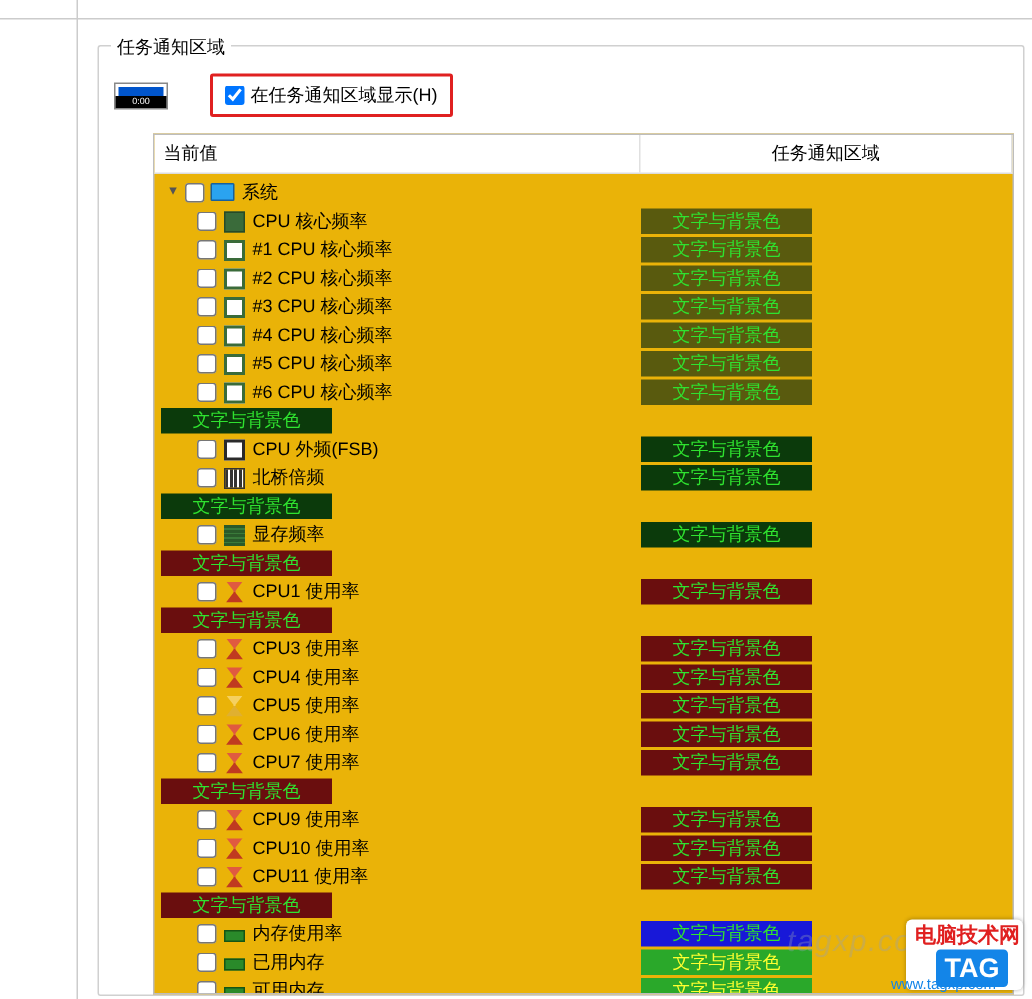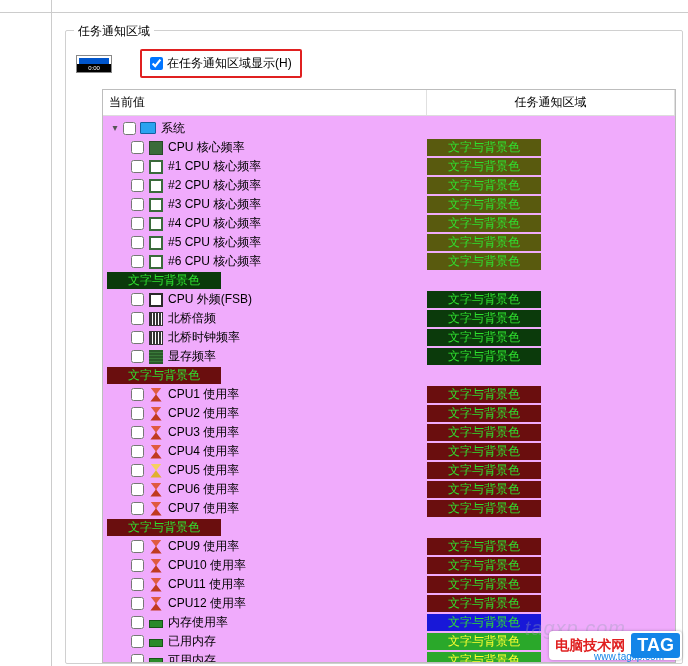--- a/index.html
+++ b/index.html
@@ -84,21 +84,21 @@
     border-radius: 2px;
   }
   .checkbox-highlight input { margin:0; }
   .list-container {
     position: absolute;
     top: 58px;
     left: 36px;
     right: 6px;
     bottom: 0;
     border: 1px solid #bdbdbd;
-    background: #f0abfc;
+    background: #eab308;
   }
   .list-header {
     display: flex;
     border-bottom: 1px solid #ddd;
     background: #fff;
     height: 26px;
   }
   .list-header .col {
     padding: 4px 6px;
     border-right: 1px solid #e0e0e0;
@@ -198,20 +198,21 @@
   .badge {
     position: absolute;
     right: 6px;
     bottom: 6px;
     background: #fff;
     border-radius: 4px;
     display: flex;
     align-items: center;
     padding: 2px 2px 2px 6px;
     box-shadow: 0 0 3px rgba(0,0,0,0.3);
+    flex-direction: column;
   }
   .badge-text1 { color:#e02020; font-weight:bold; font-size:14px; }
   .badge-tag {
     background:#1385e8; color:#fff;
     font-weight:bold; font-size:18px;
     padding:2px 6px; margin-left:6px; border-radius:3px;
   }
   .badge-url {
     position:absolute;
     right: 18px;
@@ -320,25 +321,20 @@
             </div>
             <div class="row">
               <div class="row-left">
                 <input type="checkbox" class="tree-cb" style="">
                 <span class="item-icon ic-bars"></span>
                 <span class="label-cell">北桥倍频</span>
               </div>
               <div class="row-right" style="background: rgb(11, 58, 11); color: rgb(47, 226, 47);">文字与背景色</div>
             </div>
             <div class="row">
-              <div class="row-left">
-                <input type="checkbox" class="tree-cb" style="">
-                <span class="item-icon ic-bars"></span>
-                <span class="label-cell">北桥时钟频率</span>
-              </div>
               <div class="row-right" style="background: rgb(11, 58, 11); color: rgb(47, 226, 47);">文字与背景色</div>
             </div>
             <div class="row">
               <div class="row-left">
                 <input type="checkbox" class="tree-cb" style="">
                 <span class="item-icon ic-mem"></span>
                 <span class="label-cell">显存频率</span>
               </div>
               <div class="row-right" style="background: rgb(11, 58, 11); color: rgb(47, 226, 47);">文字与背景色</div>
             </div>
@@ -347,25 +343,20 @@
             </div>
             <div class="row">
               <div class="row-left">
                 <input type="checkbox" class="tree-cb" style="">
                 <span class="item-icon ic-hour-r"></span>
                 <span class="label-cell">CPU1 使用率</span>
               </div>
               <div class="row-right" style="background: rgb(106, 14, 14); color: rgb(47, 226, 47);">文字与背景色</div>
             </div>
             <div class="row">
-              <div class="row-left">
-                <input type="checkbox" class="tree-cb" style="">
-                <span class="item-icon ic-hour-r"></span>
-                <span class="label-cell">CPU2 使用率</span>
-              </div>
               <div class="row-right" style="background: rgb(106, 14, 14); color: rgb(47, 226, 47);">文字与背景色</div>
             </div>
             <div class="row">
               <div class="row-left">
                 <input type="checkbox" class="tree-cb" style="">
                 <span class="item-icon ic-hour-r"></span>
                 <span class="label-cell">CPU3 使用率</span>
               </div>
               <div class="row-right" style="background: rgb(106, 14, 14); color: rgb(47, 226, 47);">文字与背景色</div>
             </div>
@@ -422,25 +413,20 @@
             </div>
             <div class="row">
               <div class="row-left">
                 <input type="checkbox" class="tree-cb" style="">
                 <span class="item-icon ic-hour-r"></span>
                 <span class="label-cell">CPU11 使用率</span>
               </div>
               <div class="row-right" style="background: rgb(106, 14, 14); color: rgb(47, 226, 47);">文字与背景色</div>
             </div>
             <div class="row">
-              <div class="row-left">
-                <input type="checkbox" class="tree-cb" style="">
-                <span class="item-icon ic-hour-r"></span>
-                <span class="label-cell">CPU12 使用率</span>
-              </div>
               <div class="row-right" style="background: rgb(106, 14, 14); color: rgb(47, 226, 47);">文字与背景色</div>
             </div>
             <div class="row">
               <div class="row-left">
                 <input type="checkbox" class="tree-cb" style="">
                 <span class="item-icon ic-ram"></span>
                 <span class="label-cell">内存使用率</span>
               </div>
               <div class="row-right" style="background: rgb(24, 24, 216); color: rgb(47, 226, 47);">文字与背景色</div>
             </div>

